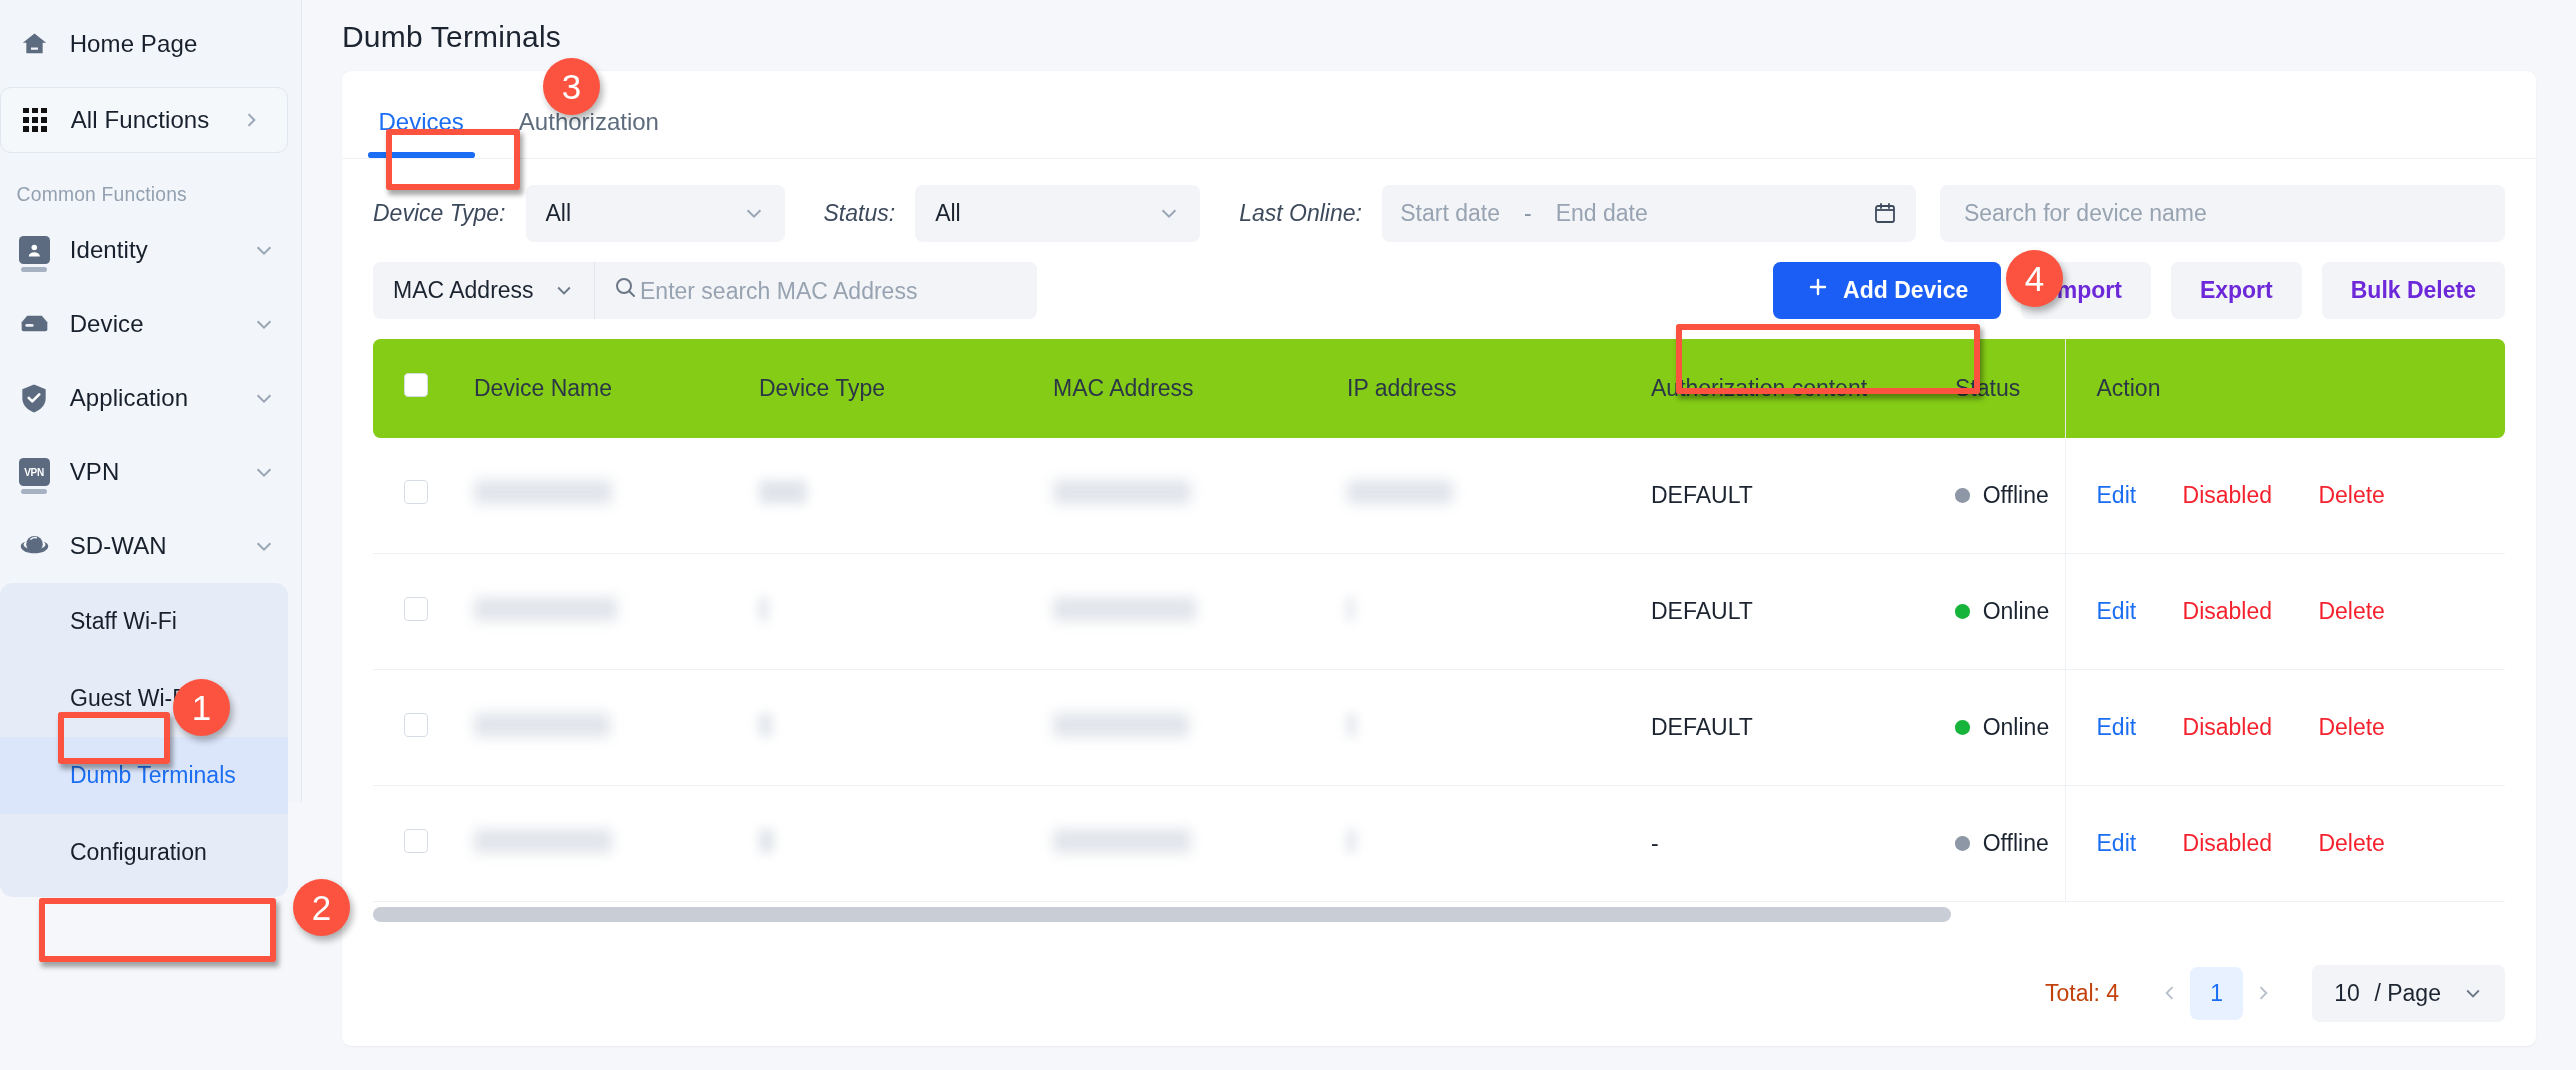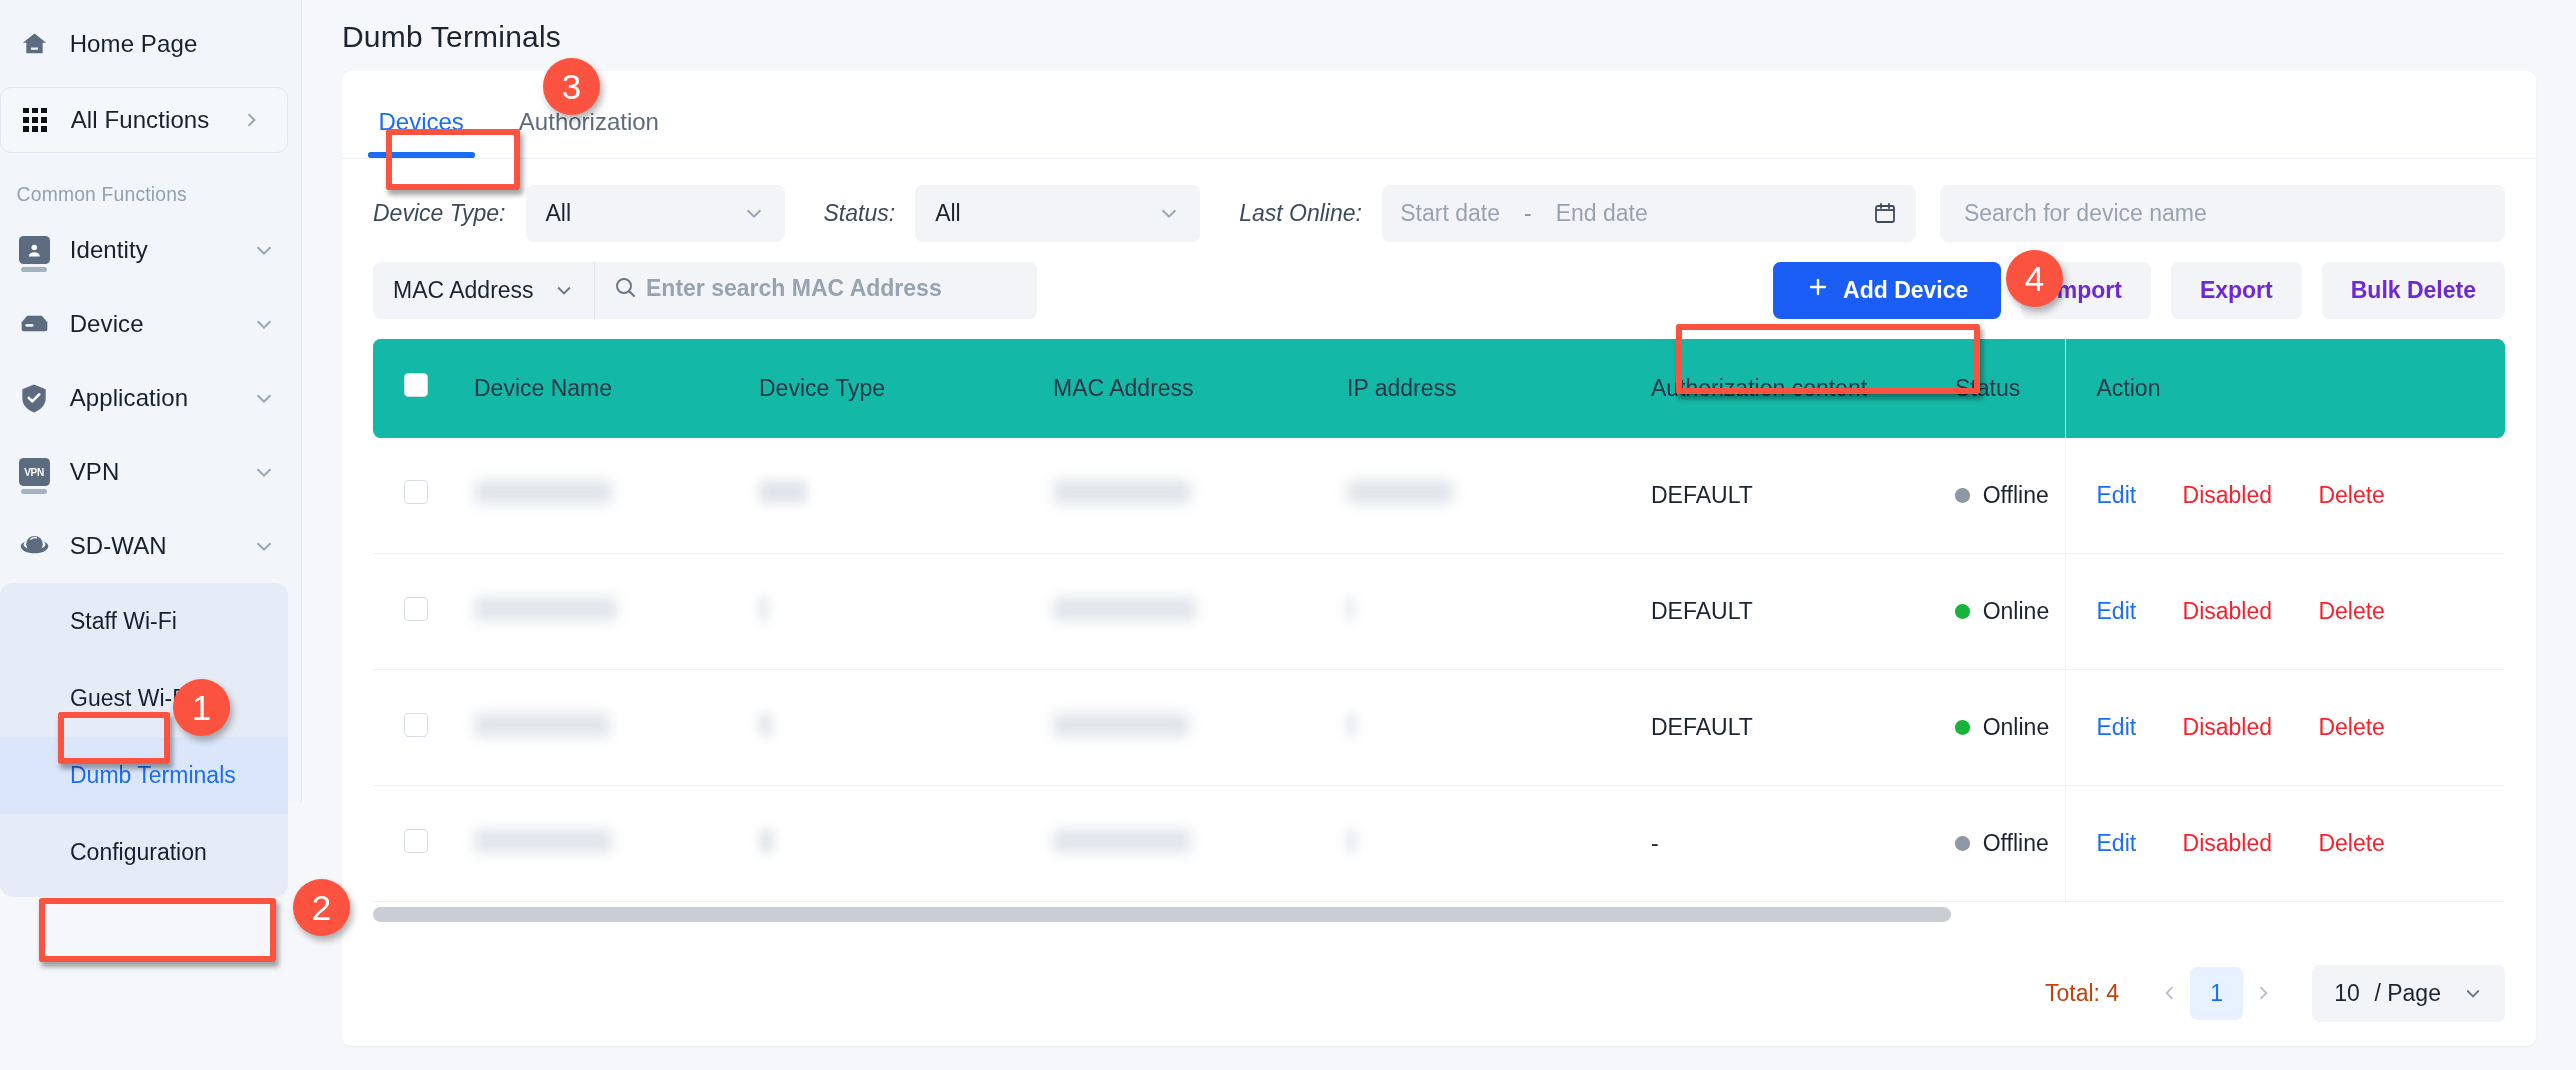--- a/index.html
+++ b/index.html
@@ -119,37 +119,37 @@
     display: flex; align-items: center; background: #f2f4f7;
     border-radius: 7.4px; height: 57px; width: 664px; overflow: hidden;
   }
   .combo .left {
     display: flex; align-items: center; padding: 0 20px;
     font-size: 23px; color: #1b2430; height: 57px;
     border-right: 0.9px solid #e2e6ec; white-space: nowrap;
   }
   .combo .left .cv { margin-left: 20px; color: #6b7686; display:flex; }
   .combo .right {
-    display: flex; align-items: flex-start; flex: 1; padding: 0 18.4px; gap: 9px;
-    font-size: 23px; color: #98a3b2; overflow: hidden; white-space: nowrap; font-weight: bold;
+    display: flex; align-items: flex-end; flex: 1; padding: 0 18.4px; gap: 3px;
+    font-size: 23px; color: #98a3b2; overflow: hidden; white-space: nowrap;
   }
 
   .btns { display: flex; align-items: center; gap: 20px; margin-left: auto; font-weight: bold; }
   .btn {
     height: 57px; border-radius: 7.4px; background: #f2f4f7; color: #6d28d9;
     display: flex; align-items: center; justify-content: center;
     font-size: 23px; padding: 0 29px; white-space: nowrap;
   }
   .btn.primary { background: #1b5ef5; color: #fff; gap: 13px; padding: 0 33px; }
 
   
   .table-wrap { margin: 14.7px 31px 0 31px; position: relative; }
   table { width: 100%; border-collapse: collapse; table-layout: fixed; }
   thead th {
-    background: #14b8a6; text-align: left;
+    background: #84cc16; text-align: left;
     font-size: 23px; color: #2b3646; font-weight: normal;
     padding: 24px 0 24px 0; vertical-align: middle; height: 99px;
   }
   thead th:first-child { border-radius: 7.4px 0 0 7.4px; padding-left: 31px; }
   thead th:last-child { border-radius: 0 7.4px 7.4px 0; }
   tbody td {
     font-size: 23px; color: #1b2430; padding: 33px 0;
     border-bottom: 0.9px solid #eef1f5; height: 116px; vertical-align: middle;
   }
   tbody td:first-child { padding-left: 31px; }

